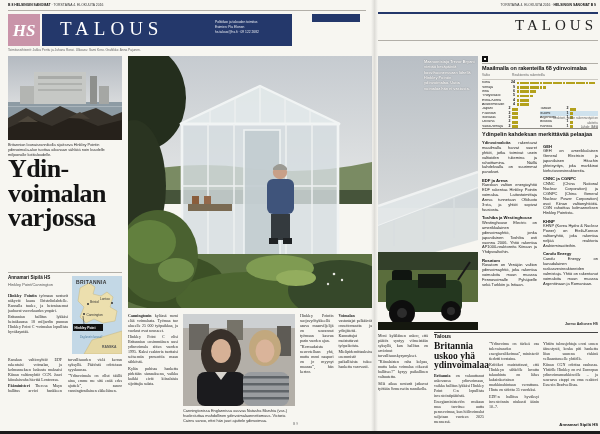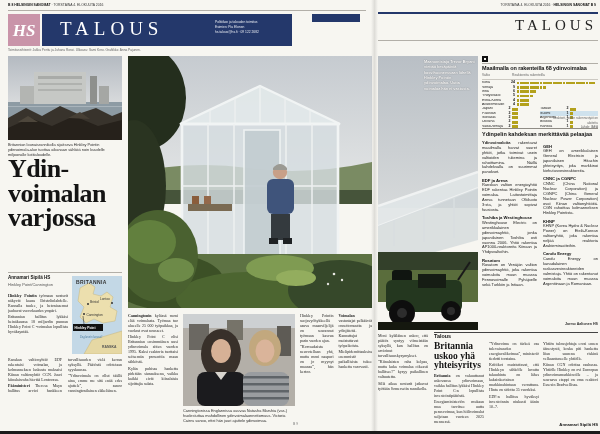--- a/index.html
+++ b/index.html
@@ -497,21 +497,21 @@
   <div class="abs fcredit" style="left:543px;top:323px;width:55px;">Jarmo Aaltonen HS</div>
 
   <div class="abs micro" style="left:378px;top:334px;width:50px;height:96px;">
       <p>Moni kyläläinen uskoo, että päätös syntyy viimeistään syksyllä, kun hallitus on arvioinut turvallisuuskysymykset.</p>
       <p>”Kiinalaisten raha kelpaa, mutta kuka voimalaa oikeasti hallitsee?” kysyy paikallinen valtuutettu.</p>
       <p>Sillä aikaa nosturit jatkavat työtään Somersetin rannikolla.</p>
     </div>
 
   <div class="abs rule" style="left:434px;top:331.5px;width:164px;background:#444;"></div>
   <div class="abs kicker" style="left:434px;top:334px;">Talous</div>
-  <div class="abs h2" style="left:434px;top:342px;width:56px;">Britannia uskoo yhä yhteisyritys</div>
+  <div class="abs h2" style="left:434px;top:342px;width:56px;">Britannia uskoo yhä ydinvoimalaa</div>
   <div class="abs micro" style="left:434px;top:374px;width:50px;height:56px;">
       <p><b>Britannia </b>on vakuuttanut uskovansa ydinvoimaan, vaikka hallitus lykkäsi Hinkley Point C:n lopullista investointipäätöstä.</p>
       <p>Energiaministeriön mukaan maa tarvitsee uutta perusvoimaa, kun hiilivoimalat suljetaan vuoteen 2025 mennessä.</p>
     </div>
   <div class="abs micro" style="left:489px;top:342px;width:50px;height:88px;">
       <p>”Ydinvoima on tärkeä osa tulevaisuuden energiavalikoimaa”, ministeriö tiedotti torstaina.</p>
       <p>Kriitikot muistuttavat, että Hinkleyn sähkölle luvattu takuuhinta on lähes kaksinkertainen markkinahintaan verrattuna. Hinta on sidottu 35 vuodeksi.</p>
       <p>EDF:n hallitus hyväksyi investoinnin niukasti äänin 10–7.</p>
     </div>
   <div class="abs micro" style="left:543px;top:342px;width:55px;height:80px;">

